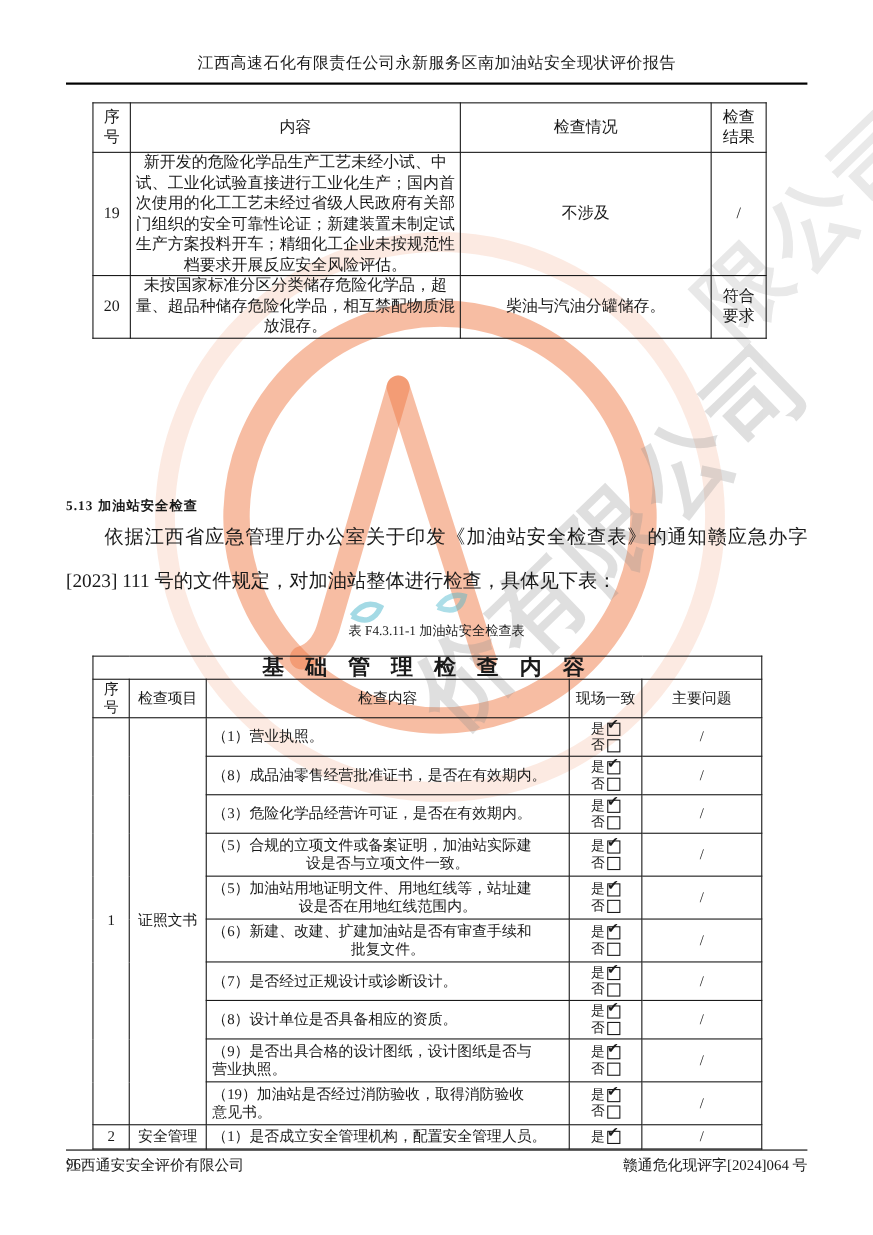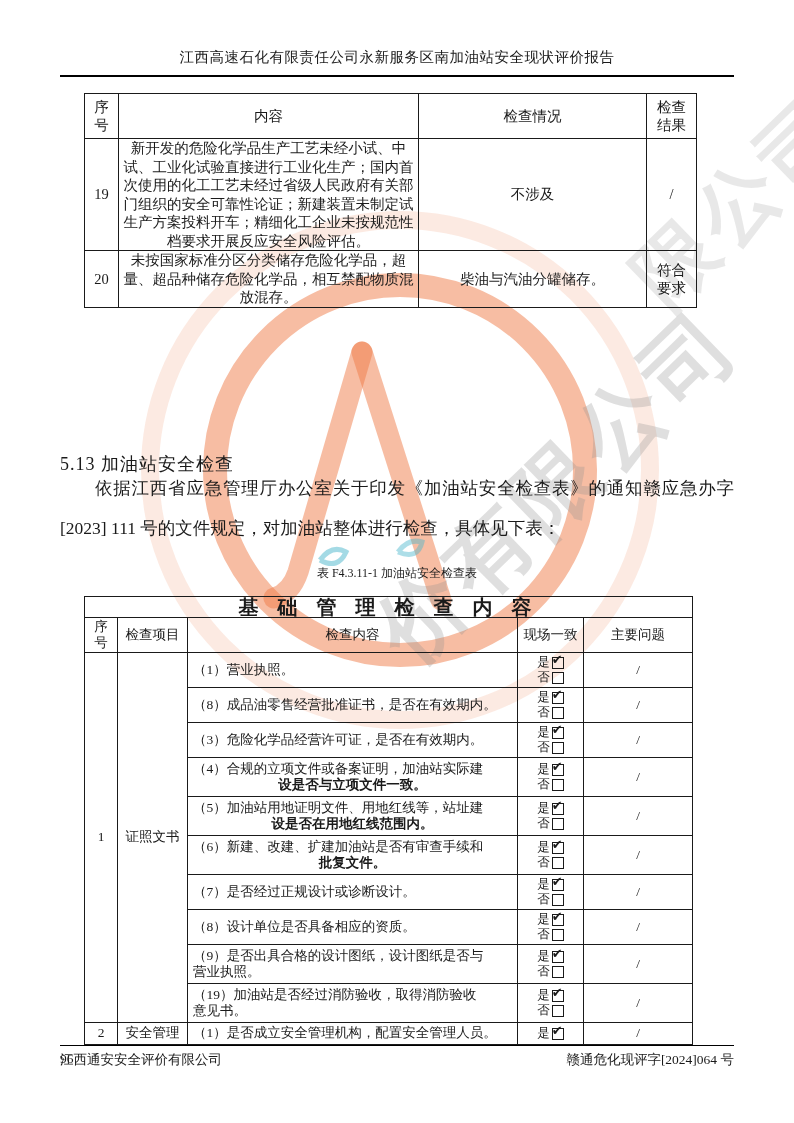--- a/index.html
+++ b/index.html
@@ -27,30 +27,30 @@
   #t1 th{height:44px;font-size:14.5px;}
   #t1 .r19{height:110px;}
   #t1 .r20{height:57px;}
   #t2{left:84px;top:596px;width:608px;font-size:13.5px;line-height:16.5px;}
   #t2 .band th{height:20px;font-weight:bold;font-size:20px;letter-spacing:7px;line-height:19px;}
   #t2 .cols th{height:34px;}
   #t2 .h1{height:35px;}
   #t2 .h2{height:39px;}
   #t2 .h3{height:22px;}
   #t2 .cont{padding:1px 5px;}
-  #t2 .cont .ac{text-align:center;font-weight:bold;}
+  #t2 .cont .ac{text-align:center;}
   #t2 .cont .al{text-align:left;}
   #t2 .res{font-size:12.5px;line-height:15px;padding:0 2px;}
   .rl{display:flex;align-items:center;justify-content:center;}
   .cbox{width:10px;height:10px;border:1.3px solid #1a1a1a;display:inline-block;position:relative;margin-left:2px;flex:0 0 auto;}
   .chk{position:absolute;left:-1px;top:-5px;font-size:13px;font-family:"DejaVu Sans",sans-serif;line-height:13px;}
   .para{position:absolute;left:60px;width:674px;text-align:justify;text-indent:2em;font-size:17.5px;}
   #para1{top:305px;line-height:36px;}
   #para2{top:468px;line-height:40px;}
-  .section-heading{position:absolute;top:452px;left:60px;font-size:18px;font-weight:normal;letter-spacing:1px;}
+  .section-heading{position:absolute;top:452px;left:60px;font-size:12px;font-weight:bold;letter-spacing:1px;}
   .table-caption{position:absolute;top:565px;left:60px;width:674px;text-align:center;font-size:12px;}
   .footer-rule{position:absolute;top:1045px;left:60px;width:674px;border-top:1.5px solid #000;}
   .footer{position:absolute;top:1051px;left:60px;width:674px;font-size:13.5px;}
   .footer .fl{position:absolute;left:0;}
   .footer .fc{position:absolute;left:0;width:100%;text-align:left;}
   .footer .fr{position:absolute;right:0;}
 </style>
 </head>
 <body>
 
@@ -188,21 +188,21 @@
               </div>
               <div class="rl">
                 <span>否</span>
                 <span class="cbox"></span>
               </div>
             </td>
             <td class="c">/</td>
           </tr>
           <tr class="h2">
             <td class="cont">
-              <div class="al">（4）合规的立项文件或备案证明，加油站实际建</div>
+              <div class="al">（5）合规的立项文件或备案证明，加油站实际建</div>
               <div class="ac">设是否与立项文件一致。</div>
             </td>
             <td class="c res">
               <div class="rl">
                 <span>是</span>
                 <span class="cbox">
                   <span class="chk">✔</span>
                 </span>
               </div>
               <div class="rl">

